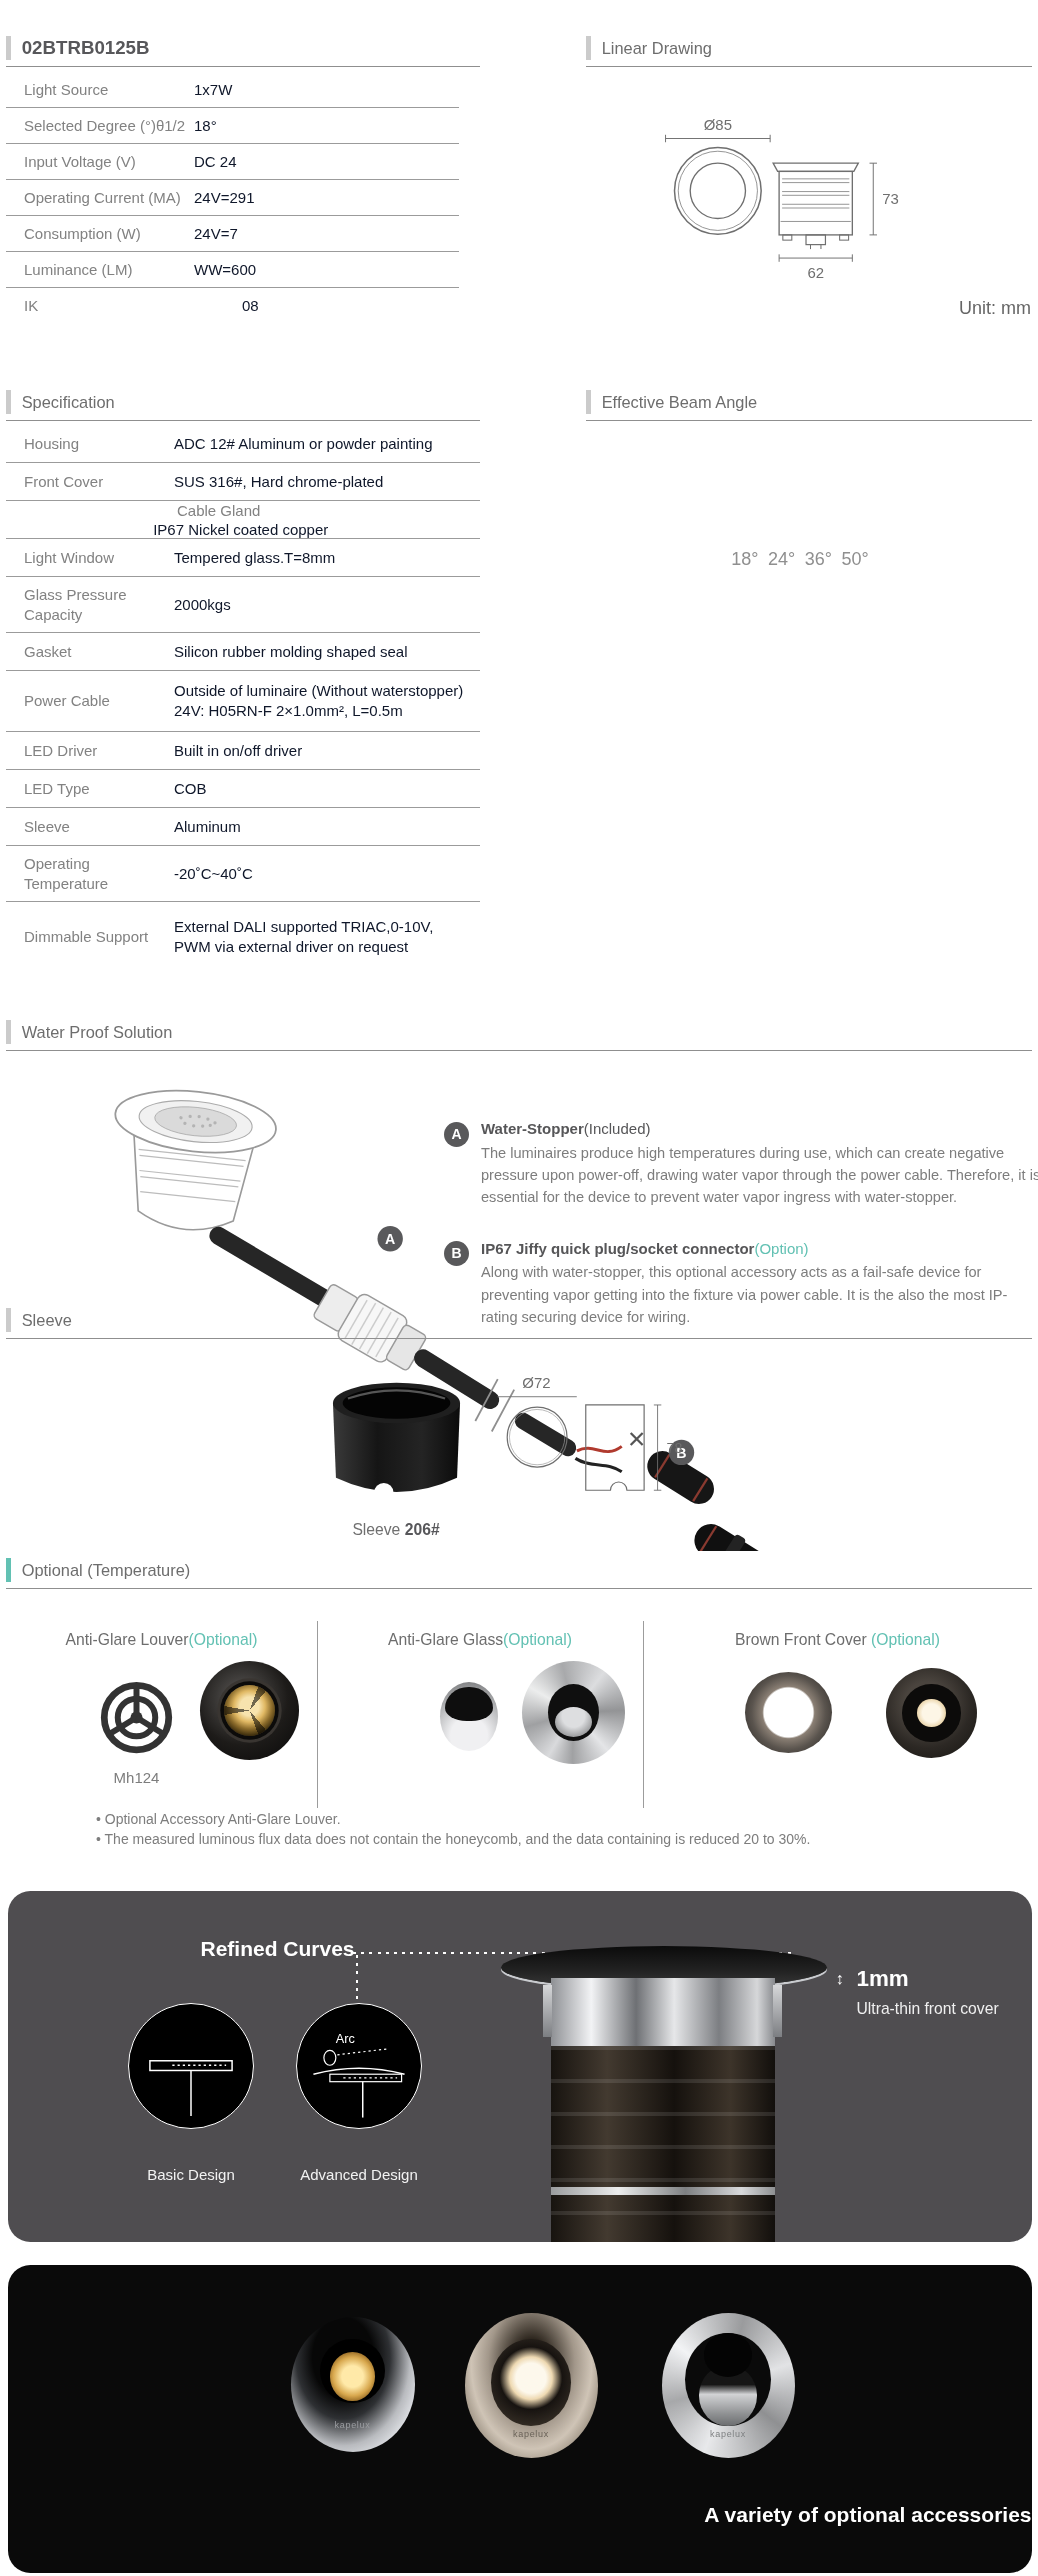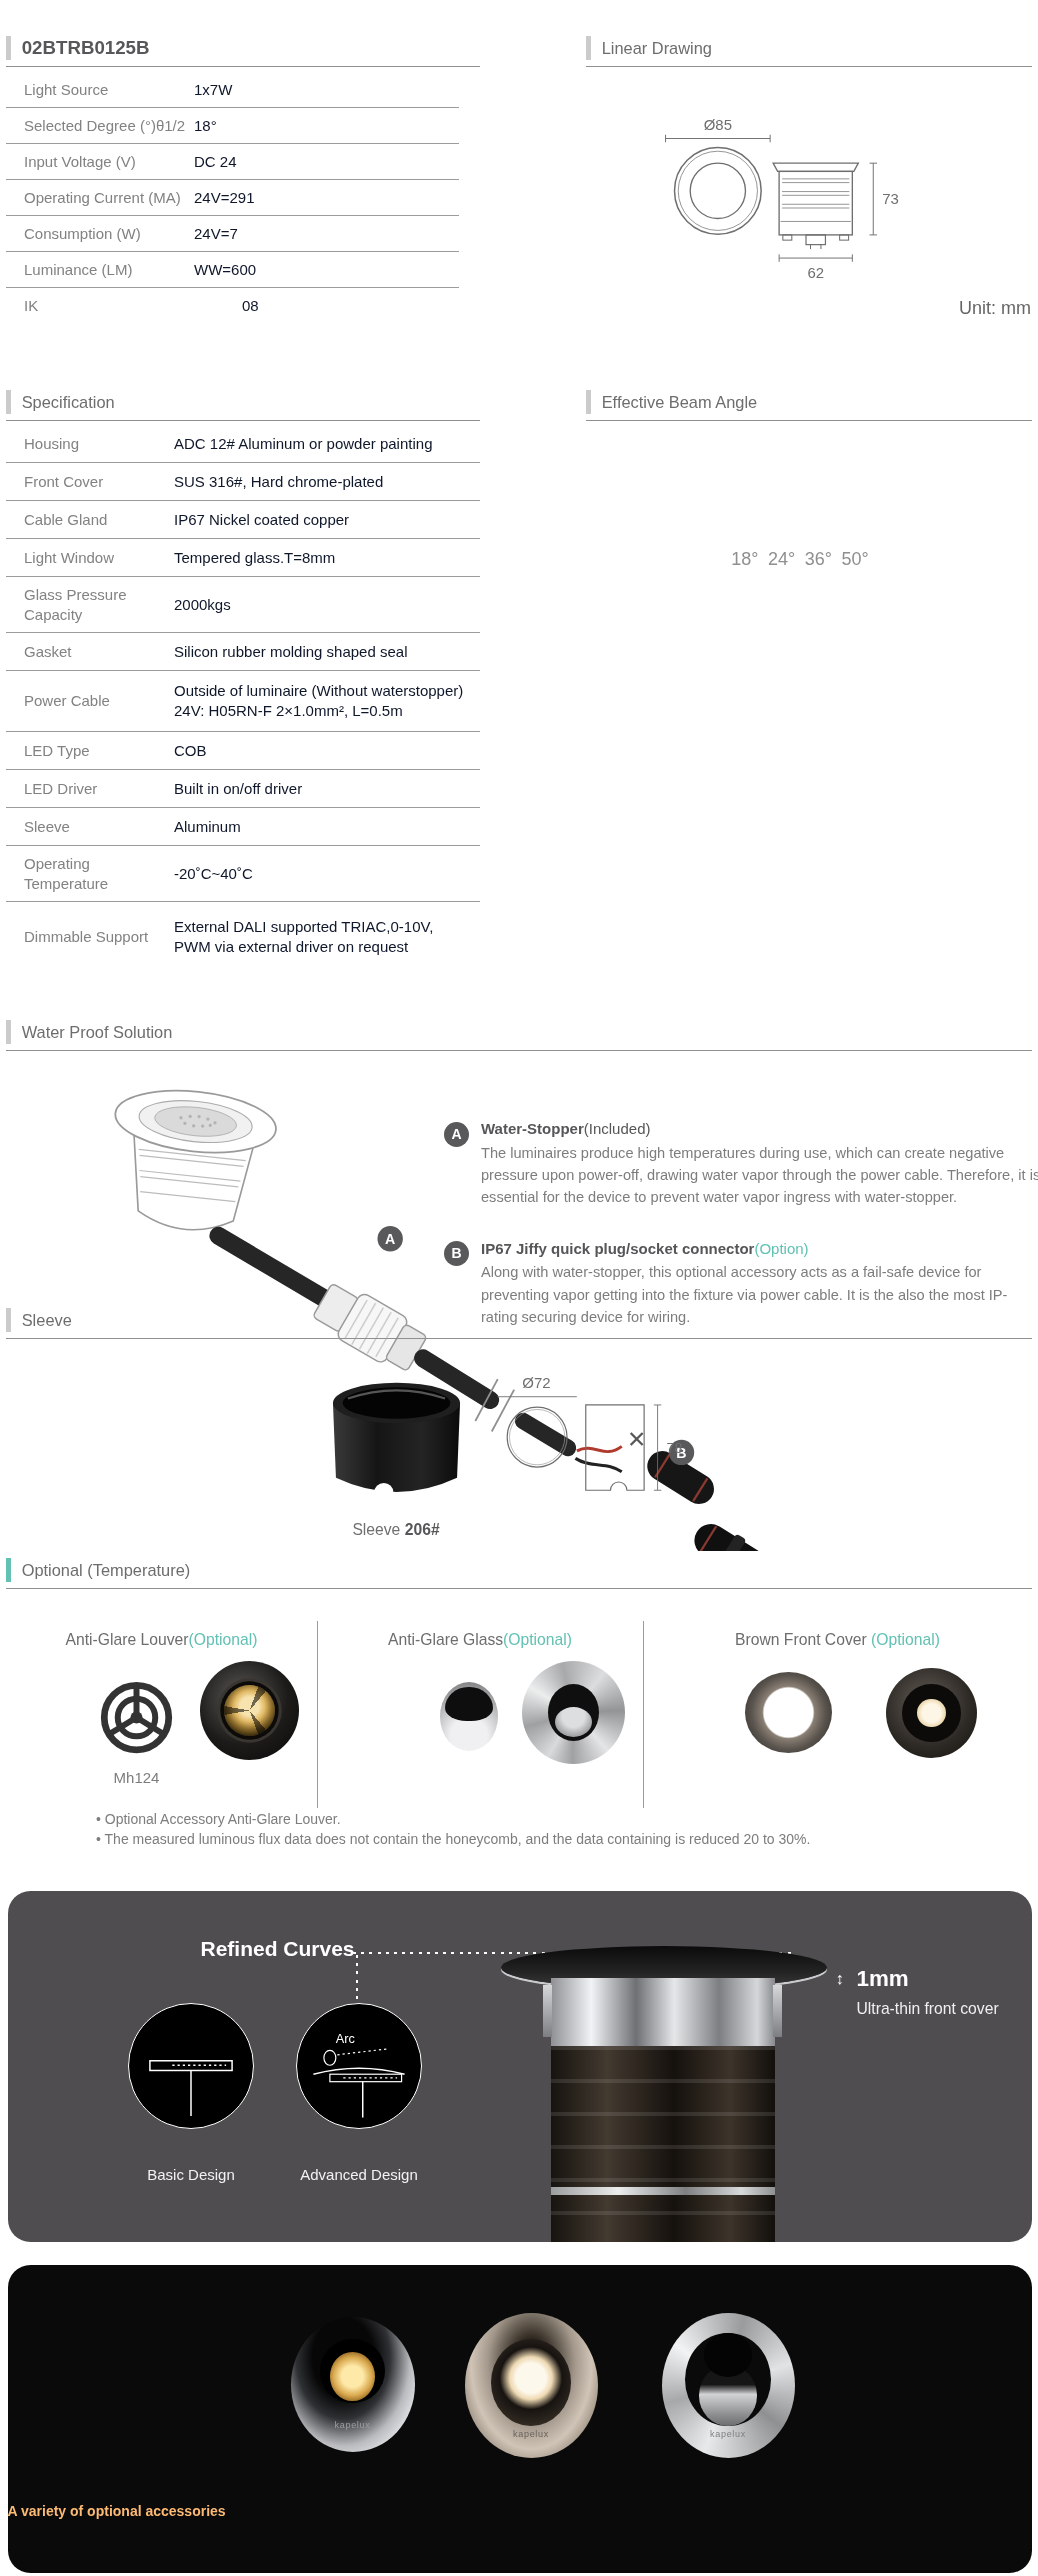--- a/index.html
+++ b/index.html
@@ -37,21 +37,21 @@
   .panel.gray{background:#4f4d50;}
   .panel.black{background:#0a0a0a;}
   .hdots{position:absolute;height:2.2px;background:repeating-linear-gradient(90deg,#fff 0 3px,transparent 3px 8.2px);}
   .vdots{position:absolute;width:2.2px;background:repeating-linear-gradient(180deg,#fff 0 3px,transparent 3px 8.2px);}
   .dcirc{position:absolute;border-radius:50%;background:#000;border:1.5px solid #fff;}
   .dlabel{position:absolute;color:#f2f2f2;font-size:15px;text-align:center;}
   .ref-title{position:absolute;color:#fff;font-weight:bold;font-size:21px;}
   .mm{position:absolute;color:#fff;font-weight:bold;font-size:22.4px;}
   .mm-cap{position:absolute;color:#f0f0f0;font-size:15.7px;}
   .fx-brand{position:absolute;left:0;right:0;text-align:center;font-size:9px;letter-spacing:0.7px;}
-  .caption{position:absolute;left:0;right:0;text-align:left;color:#fdba74;font-weight:bold;font-size:14px;}
+  .caption{position:absolute;left:0;right:0;text-align:right;color:#ffffff;font-weight:bold;font-size:21px;}
   svg text{font-family:"Liberation Sans",sans-serif;}
 </style>
 </head>
 <body>
 
 <div class="page">
 
   <div class="sec" style="left:6px;top:36px;width:474px;">
     <span class="bar"></span>
     <span class="t code">02BTRB0125B</span>
@@ -139,21 +139,21 @@
 
   <div class="abs" style="left:6px;top:425px;width:474px;">
     <div class="trow" style="height:37px;">
         <div class="tl spec">Housing</div>
         <div class="tv">ADC 12# Aluminum or powder painting</div>
       </div>
     <div class="trow" style="height:37px;">
         <div class="tl spec">Front Cover</div>
         <div class="tv">SUS 316#, Hard chrome-plated</div>
       </div>
-    <div class="trow" style="height:37px;">
+    <div class="trow" style="height:37px;flex-direction:column;">
         <div class="tl spec">Cable Gland</div>
         <div class="tv">IP67 Nickel coated copper</div>
       </div>
     <div class="trow thick" style="height:37px;">
         <div class="tl spec">Light Window</div>
         <div class="tv">Tempered glass.T=8mm</div>
       </div>
     <div class="trow" style="height:55px;">
         <div class="tl spec">Glass Pressure Capacity</div>
         <div class="tv">2000kgs</div>
@@ -161,26 +161,26 @@
     <div class="trow" style="height:37px;">
         <div class="tl spec">Gasket</div>
         <div class="tv">Silicon rubber molding shaped seal</div>
       </div>
     <div class="trow" style="height:60px;">
         <div class="tl spec">Power Cable</div>
         <div class="tv">Outside of luminaire (Without waterstopper)
 24V: H05RN-F 2×1.0mm², L=0.5m</div>
       </div>
     <div class="trow" style="height:37px;">
+        <div class="tl spec">LED Driver</div>
+        <div class="tv">Built in on/off driver</div>
+      </div>
+    <div class="trow" style="height:37px;">
         <div class="tl spec">LED Type</div>
         <div class="tv">COB</div>
-      </div>
-    <div class="trow" style="height:37px;">
-        <div class="tl spec">LED Driver</div>
-        <div class="tv">Built in on/off driver</div>
       </div>
     <div class="trow" style="height:37px;">
         <div class="tl spec">Sleeve</div>
         <div class="tv">Aluminum</div>
       </div>
     <div class="trow" style="height:55px;">
         <div class="tl spec">Operating Temperature</div>
         <div class="tv">-20˚C~40˚C</div>
       </div>
     <div class="trow noline" style="height:69px;">

